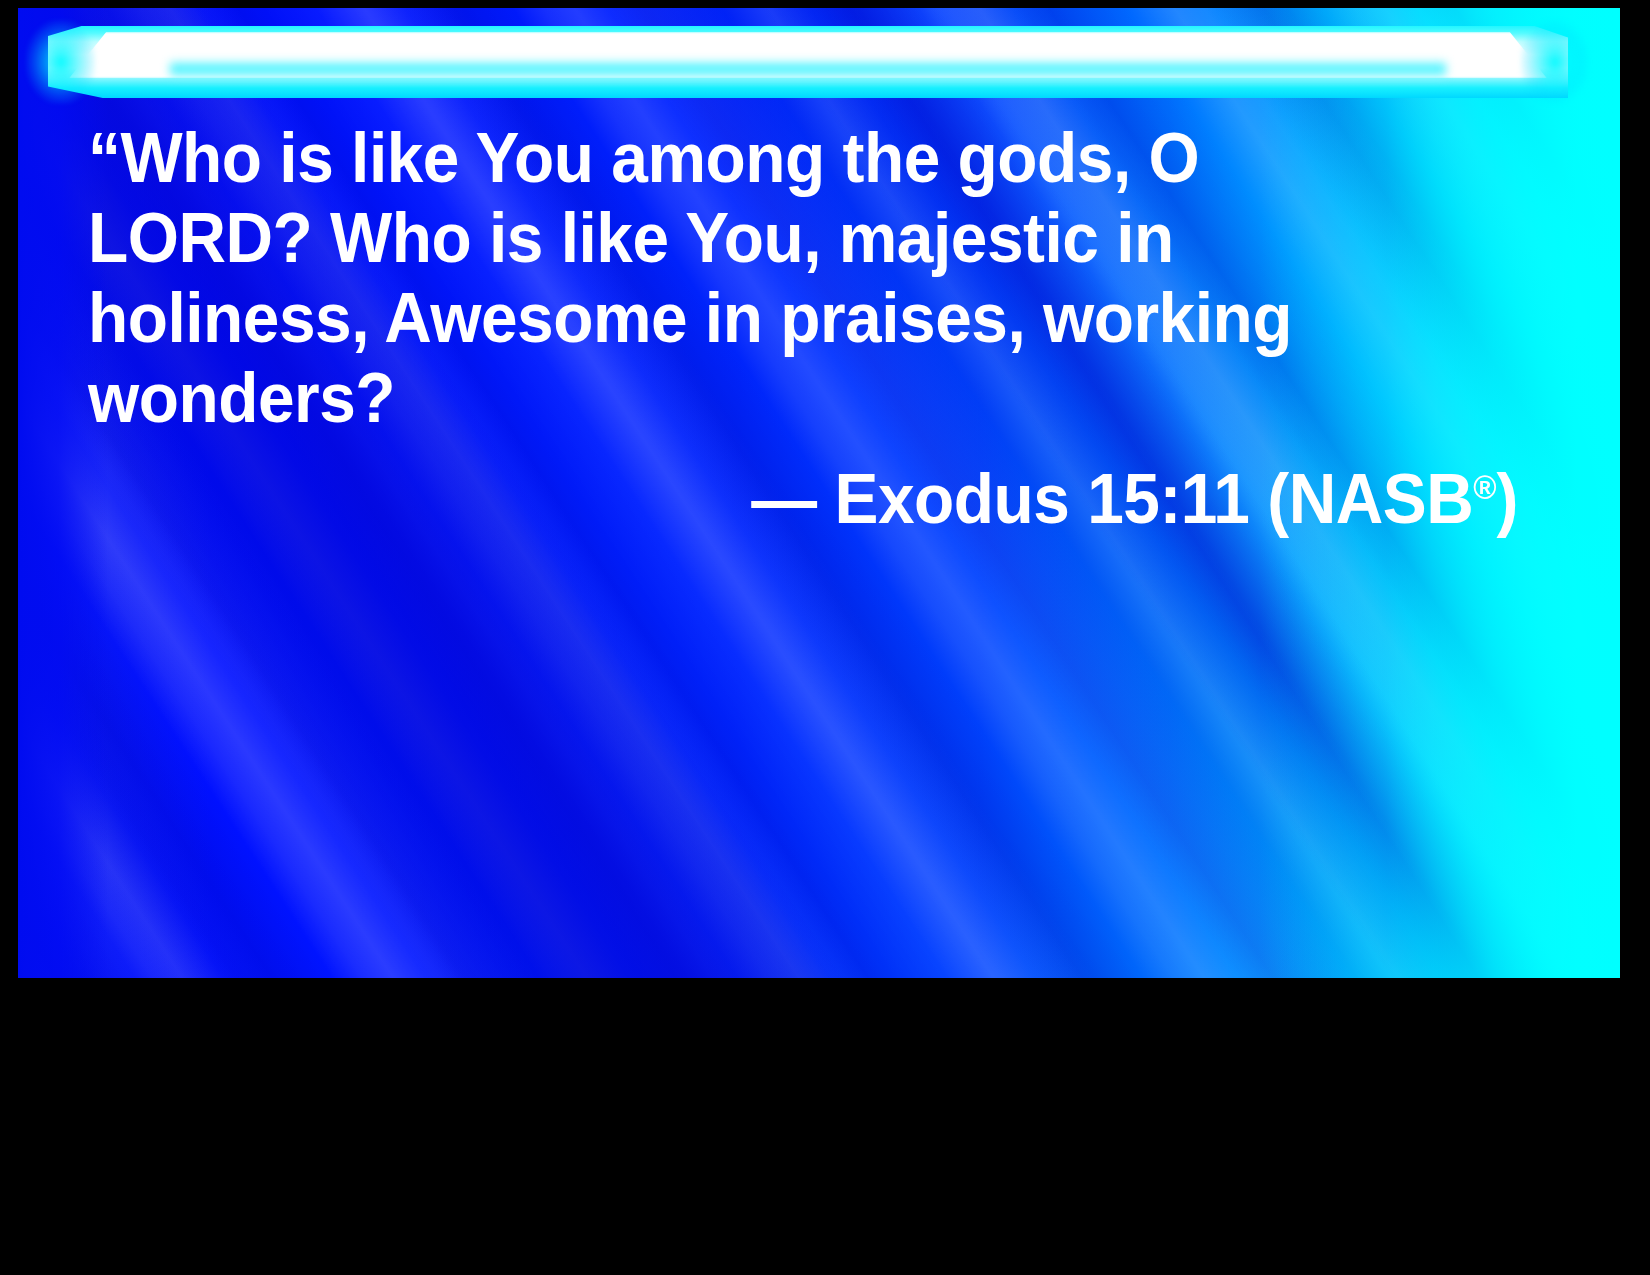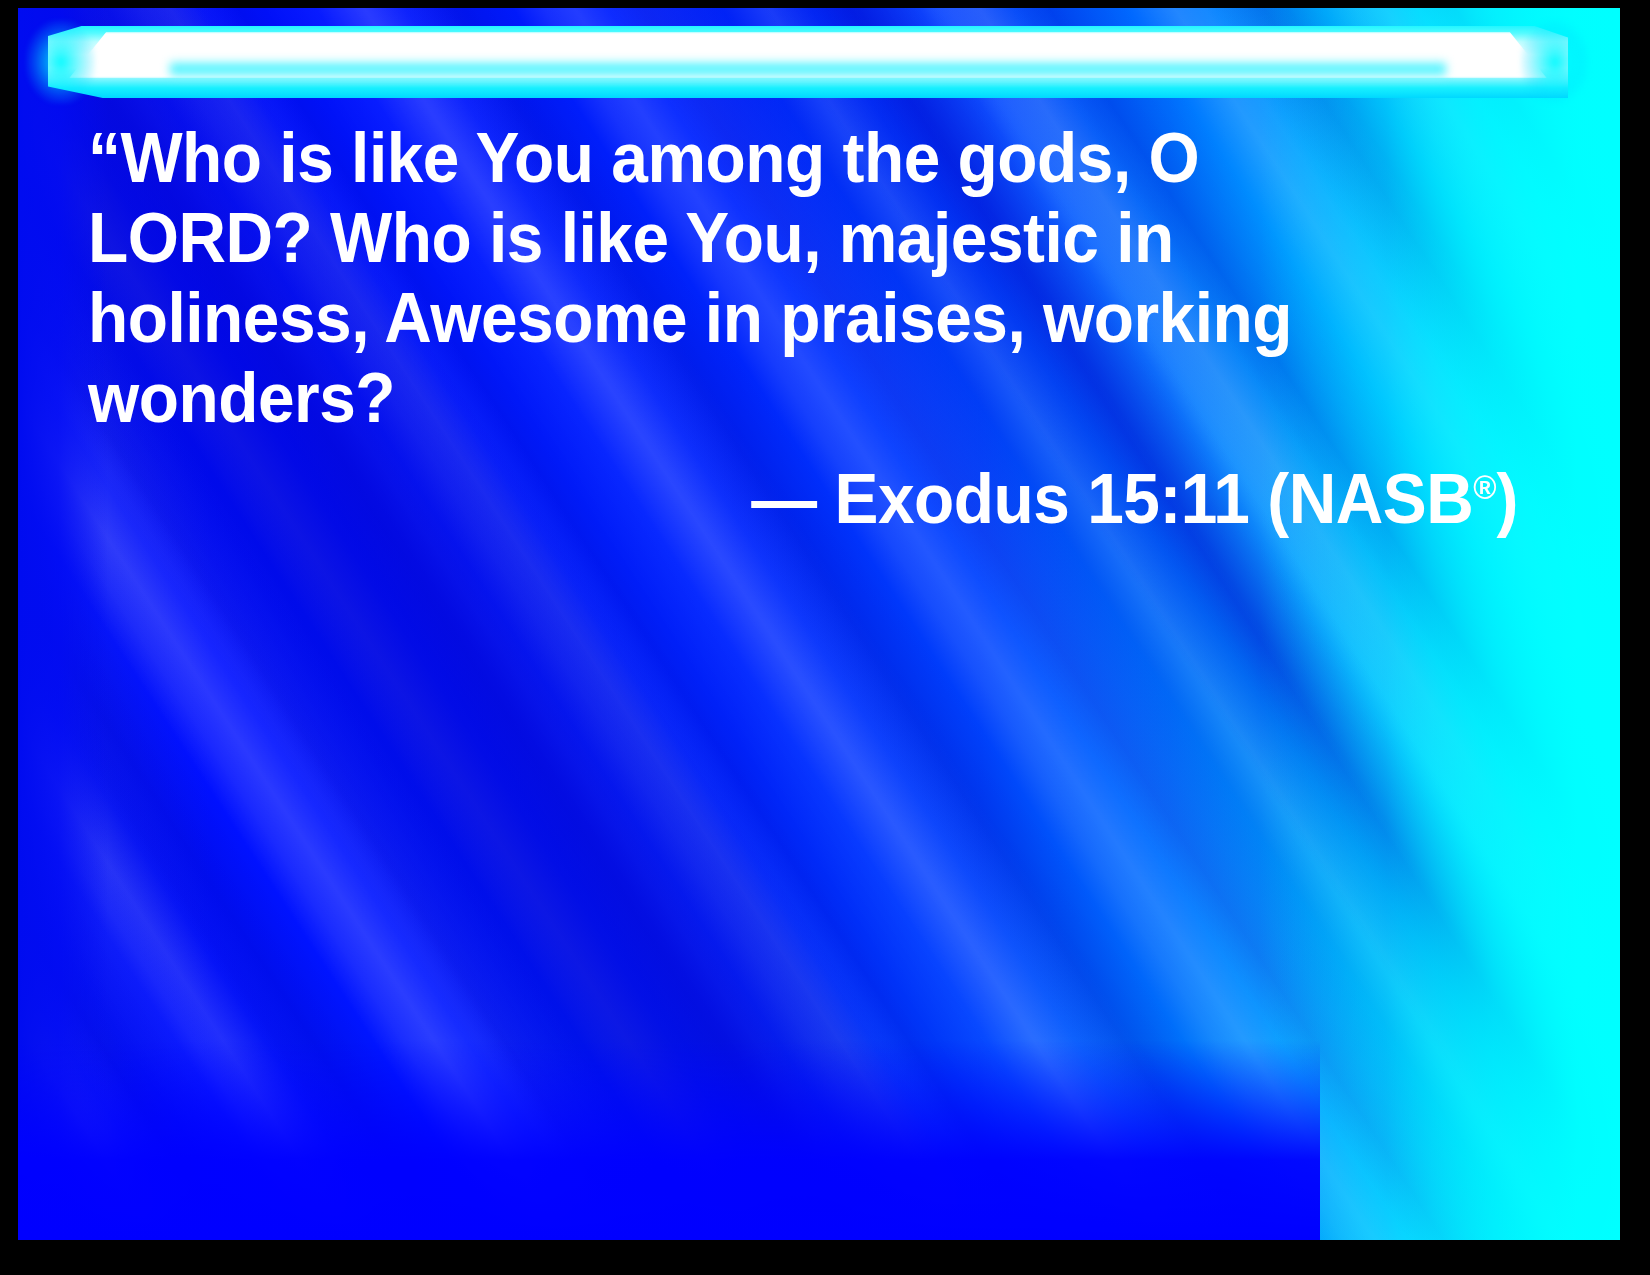--- a/index.html
+++ b/index.html
@@ -3,21 +3,21 @@
 <meta charset="utf-8">
 <style>
   html, body {
     margin: 0;
     padding: 0;
     background: #000000;
   }
   #slide {
     position: relative;
     width: 1650px;
-    height: 1275px;
+    height: 978px;
     background: #000000;
     overflow: hidden;
     font-family: "Liberation Sans", "DejaVu Sans", sans-serif;
   }
 
   
   #bg-art {
     position: absolute;
     left: 18px;
     top: 8px;

